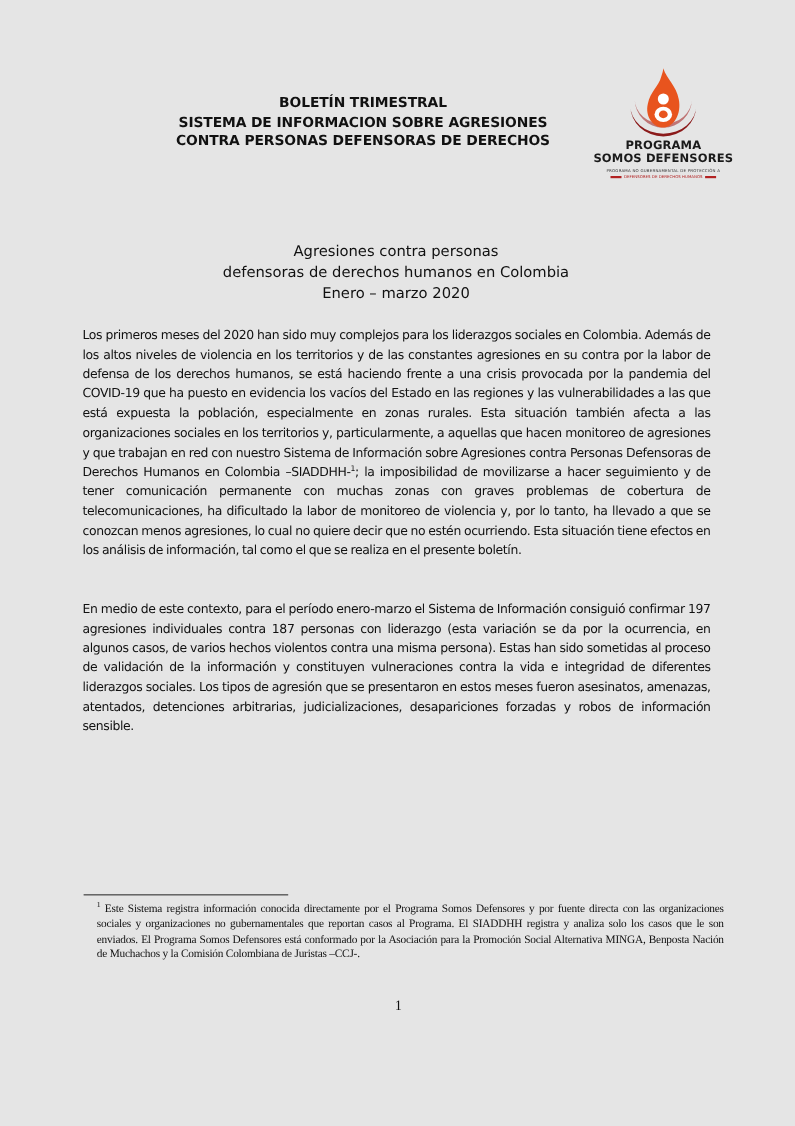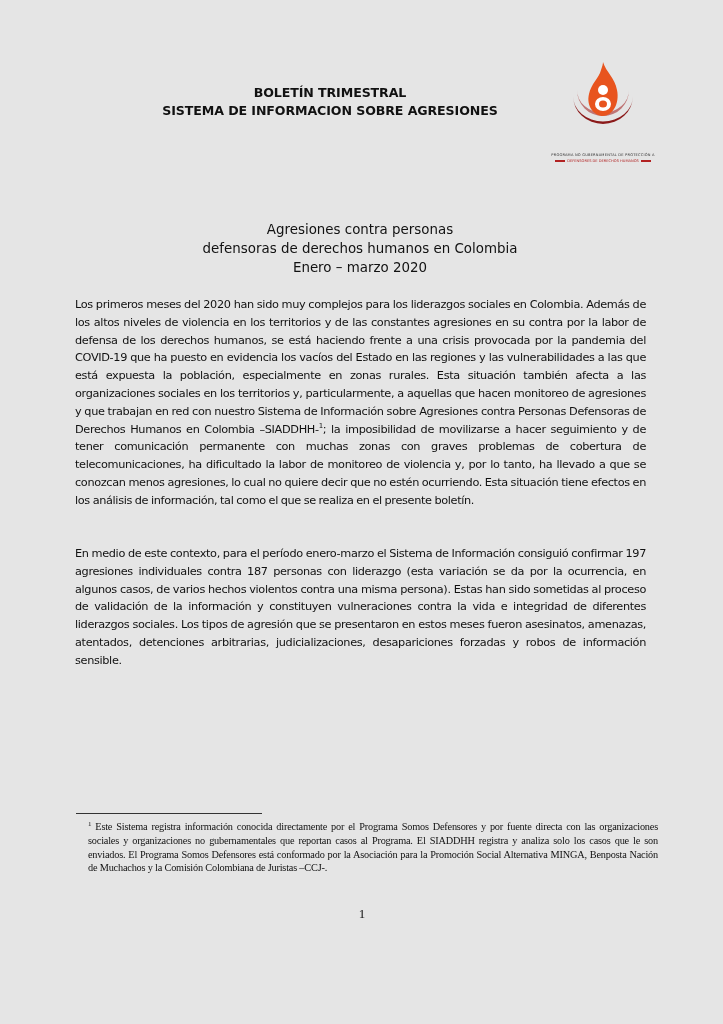--- a/index.html
+++ b/index.html
@@ -31,34 +31,39 @@
     .page-number { position: absolute; left: 350px; top: 906px; width: 24px; text-align: center; font-family: "Liberation Serif", serif; font-size: 13px; }
   </style>
 </head>
 <body>
 
 <div class="page">
 
   <div class="header-title">
     <div>BOLETÍN TRIMESTRAL</div>
     <div>SISTEMA DE INFORMACION SOBRE AGRESIONES</div>
+    <div>CONTRA PERSONAS DEFENSORAS DE DERECHOS</div>
   </div>
 
   <div class="logo">
     <svg width="80" height="68" viewBox="0 0 80 68">
 
       <path d="M10 36 A30 28 0 0 0 70 36 A27 23 0 0 1 10 36 Z" fill="#8b1a1a"></path>
       <path d="M14 30 A26 26 0 0 0 66 30 A24 21 0 0 1 14 30 Z" fill="#a52a2a" opacity="0.6"></path>
 
       <path d="M40 2 C43 12 52 18 54 30 C57 44 49 56 40 56 C31 56 23 46 26 34 C28 24 36 18 38 10 C39 7 40 4 40 2 Z" fill="#e8541e"></path>
 
       <circle cx="40" cy="30" r="5" fill="#ffffff"></circle>
       <ellipse cx="40" cy="44" rx="8" ry="7" fill="#ffffff"></ellipse>
       <ellipse cx="40" cy="44" rx="4" ry="3.5" fill="#e8541e"></ellipse>
     </svg>
+    <div class="logo-name">
+      <div>PROGRAMA</div>
+      <div>SOMOS DEFENSORES</div>
+    </div>
     <div class="logo-sub1">PROGRAMA NO GUBERNAMENTAL DE PROTECCIÓN A</div>
     <div class="logo-sub2">
       <span class="bar"></span><span>DEFENSORES DE DERECHOS HUMANOS</span><span class="bar"></span>
     </div>
   </div>
 
   <div class="doc-title">
     <div>Agresiones contra personas</div>
     <div>defensoras de derechos humanos en Colombia</div>
     <div>Enero – marzo 2020</div>

